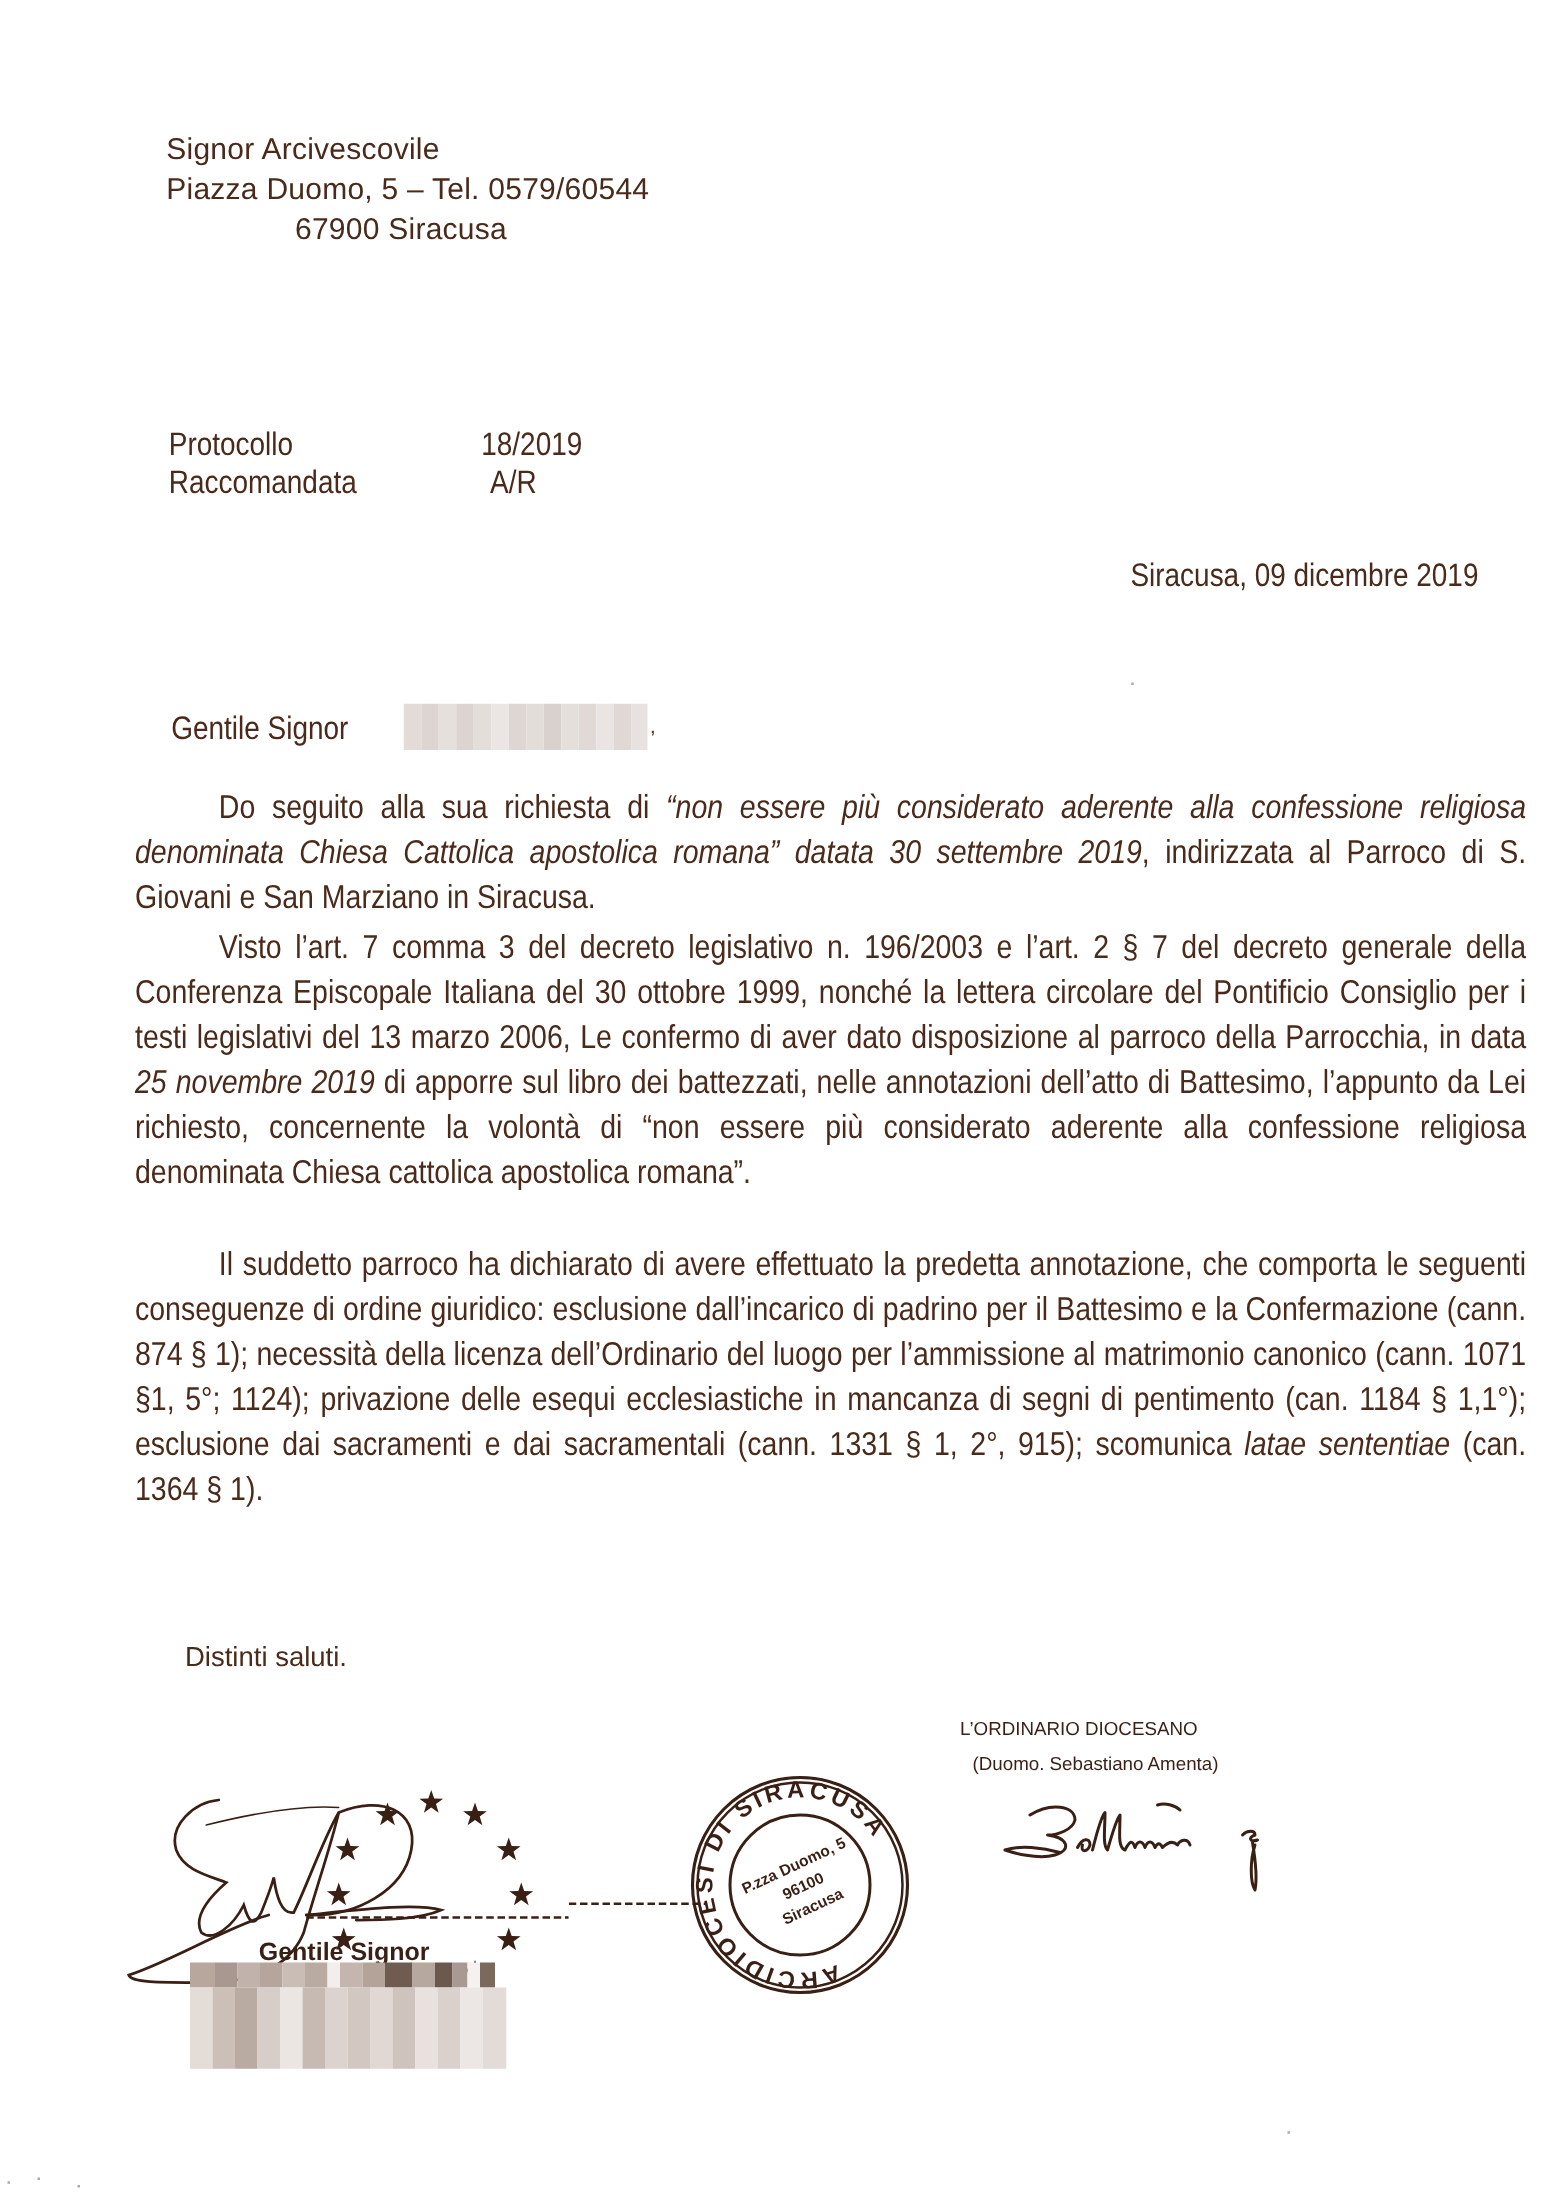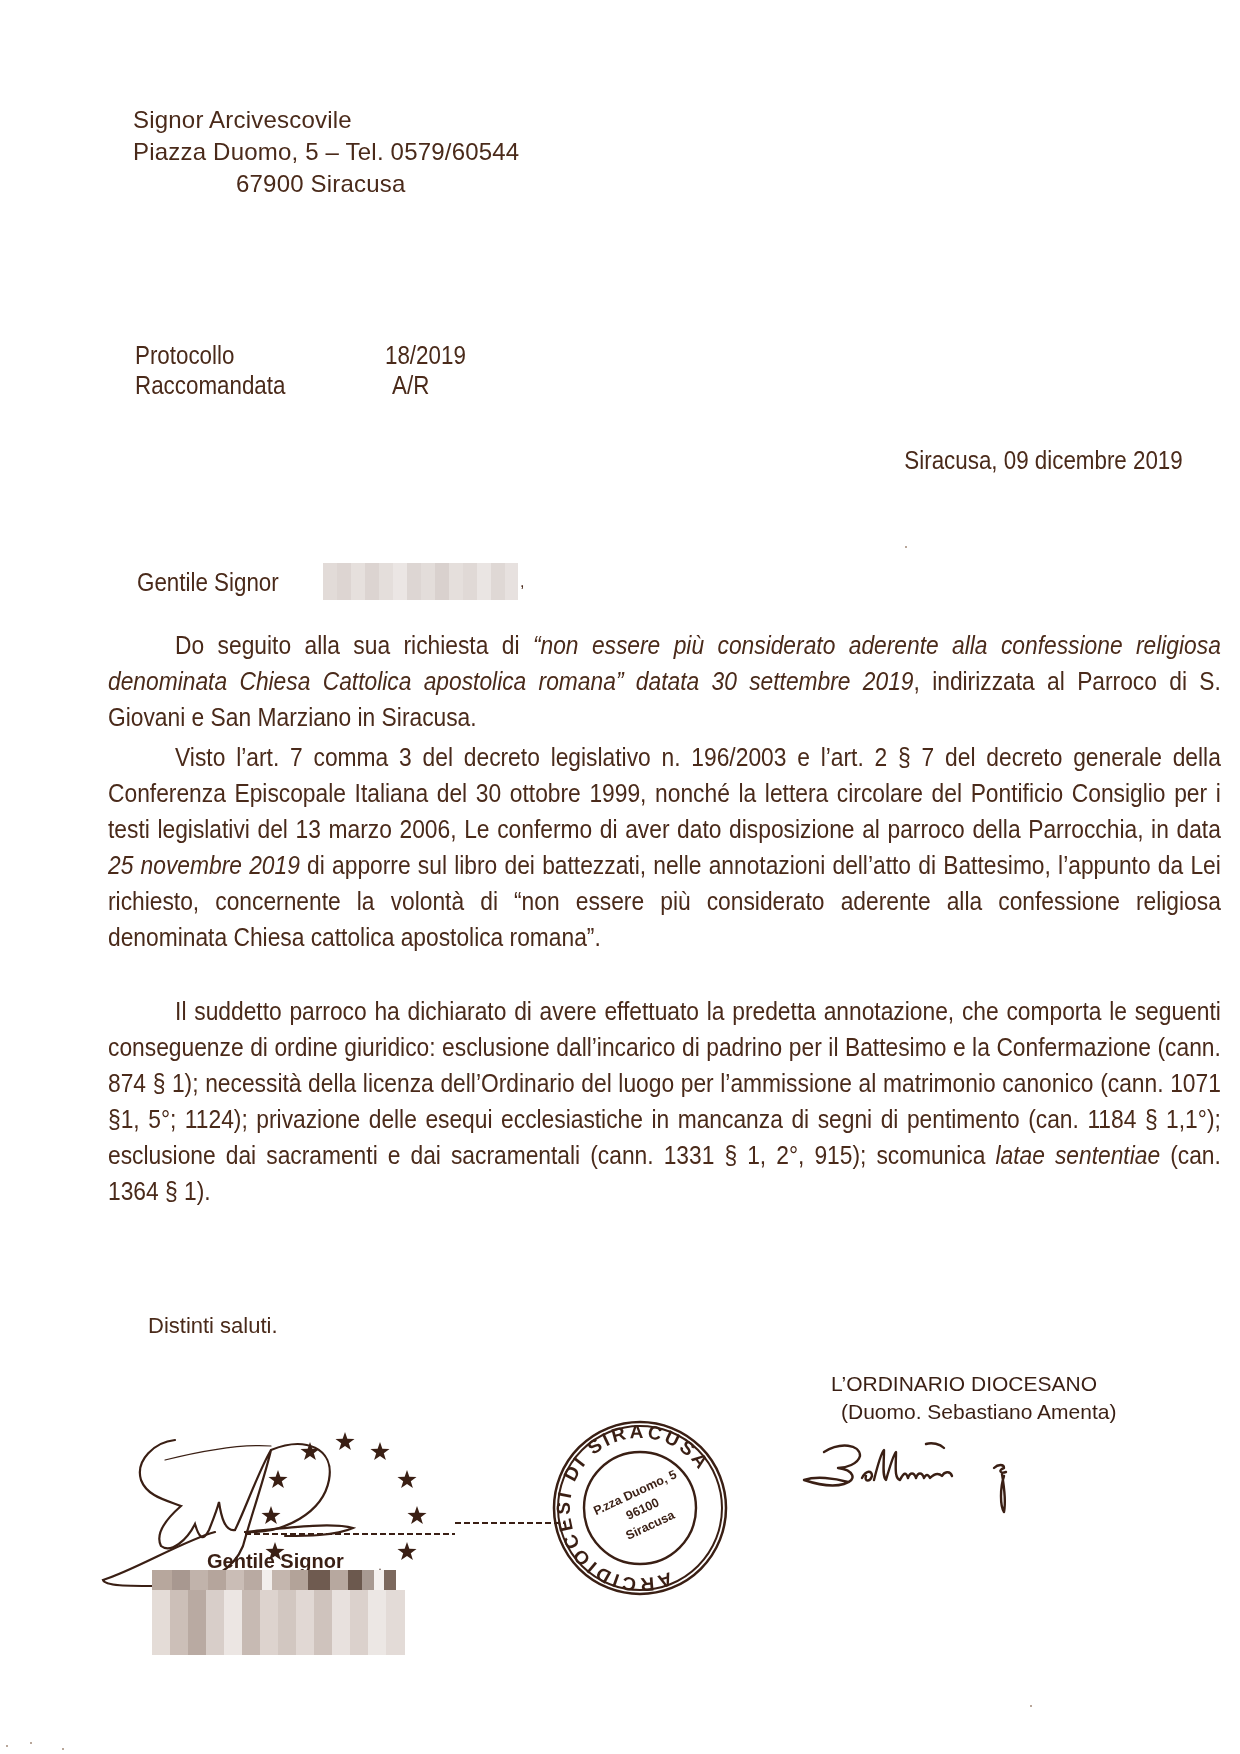--- a/index.html
+++ b/index.html
@@ -10,21 +10,21 @@
     .meta-label { left: 135px; font-size: 26px; transform: scaleX(0.86); transform-origin: left top; }
     .meta-val { font-size: 26px; transform: scaleX(0.86); transform-origin: left top; }
     .date { font-size: 26px; }
     .body-wrap { position: absolute; left: 62px; width: 1113px; margin-left: 46px; }
     .para { font-size: 26.5px; line-height: 36px; text-align: justify; margin: 0;
             color: #4a2a1a; }
     .para .indent { display: inline-block; width: 78px; }
     em { font-style: italic; }
     .redact { position: absolute; }
     .redact span { display: inline-block; height: 100%; }
-    .sig-block { position: absolute; left: 831px; top: 1370px; font-size: 21px; line-height: 28px; color: #3a1f14; }
+    .sig-block { position: absolute; left: 768px; top: 1370px; font-size: 15px; line-height: 28px; color: #3a1f14; }
     .sig-block .l2 { padding-left: 10px; }
     .stamp-text { font-family: "Liberation Sans", sans-serif; font-weight: bold; fill: #3a1f14; }
     .dust { position: absolute; width: 2px; height: 2px; background: #b9a79a; }
   </style>
 </head>
 <body>
 
 <div class="abs hdr" style="left:133px; top:104px;">Signor Arcivescovile</div>
 <div class="abs hdr" style="left:133px; top:136px;">Piazza Duomo, 5 – Tel. 0579/60544</div>
 <div class="abs hdr" style="left:236px; top:168px;">67900 Siracusa</div>

